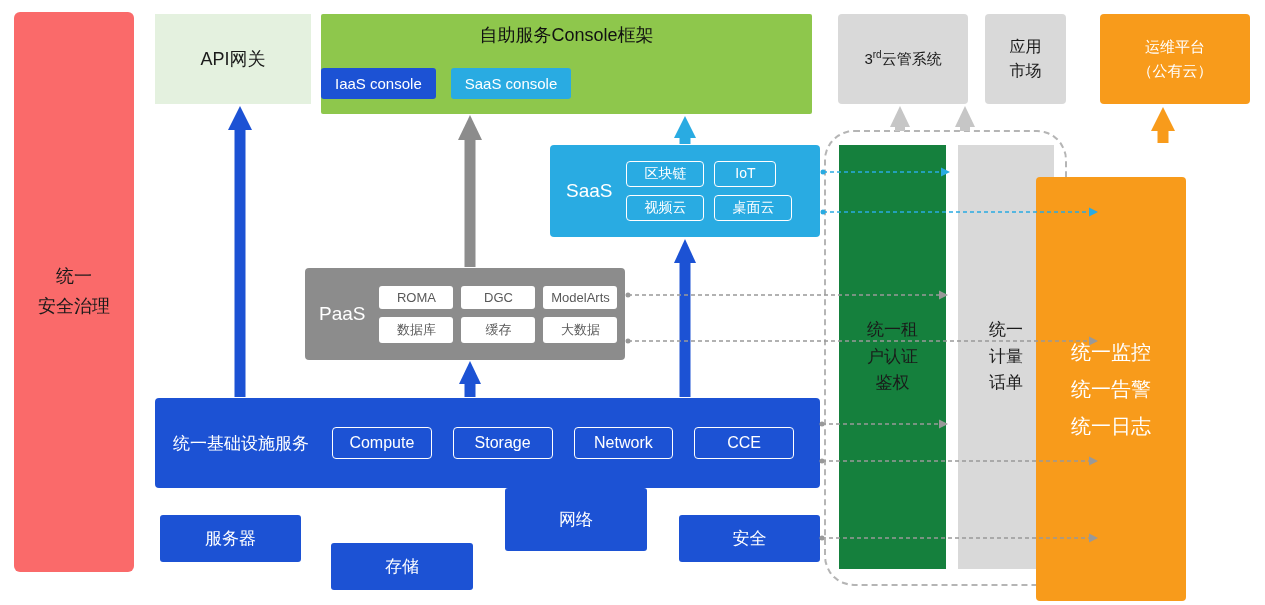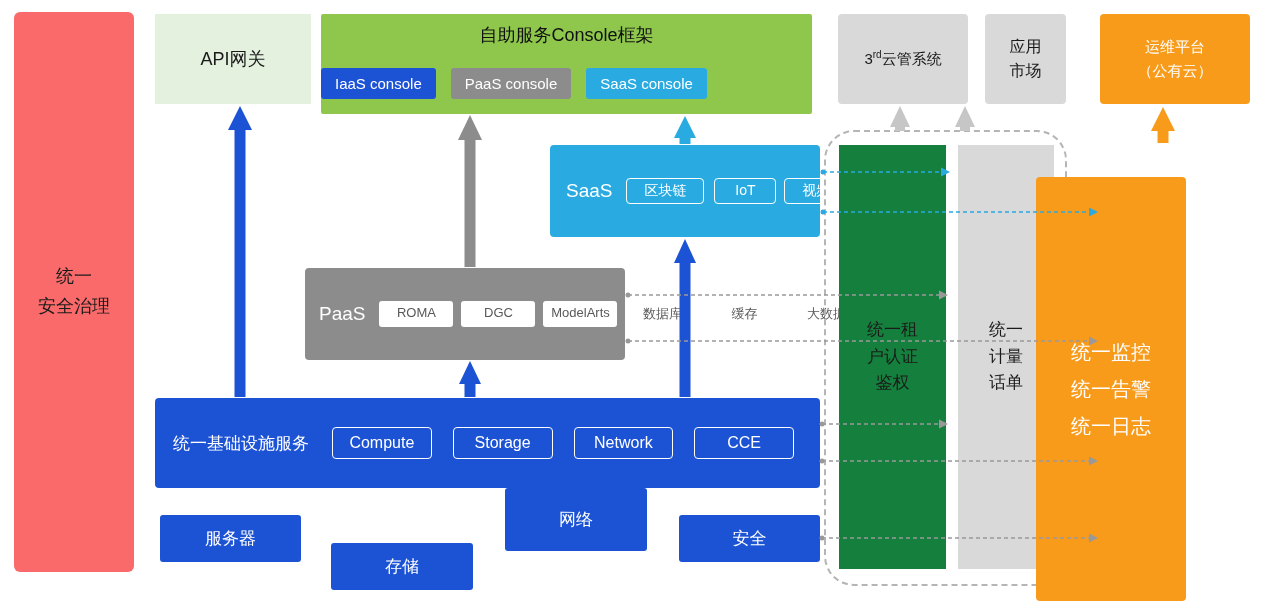--- a/index.html
+++ b/index.html
@@ -70,21 +70,21 @@
   }
 
   
   #saas-box {
     position: absolute; left: 550px; top: 145px; width: 270px; height: 92px;
     background: #29abe2; border-radius: 4px;
     display: flex; align-items: center; padding: 0 12px 0 16px;
     box-sizing: border-box;
   }
   .panel-label { color: #fff; font-size: 19px; margin-right: 14px; flex: 0 0 auto; }
-  .chip-col { display: flex; flex-direction: row; gap: 8px; }
+  .chip-col { display: flex; flex-direction: column; gap: 8px; }
   .chip-row { display: flex; gap: 10px; }
   .chip-outline {
     border: 1px solid #ffffff; border-radius: 4px; color: #ffffff;
     font-size: 14px; padding: 3px 0; text-align: center;
   }
   .w76 { width: 76px; } .w60 { width: 60px; }
 
   
   #paas-box {
     position: absolute; left: 305px; top: 268px; width: 320px; height: 92px;
@@ -156,21 +156,20 @@
   </div>
 
   <div class="box" id="api-gateway">
     <span>API网关</span>
   </div>
 
   <div id="console-frame">
     <div class="console-title">自助服务Console框架</div>
     <div class="console-row">
       <div class="console-chip chip-iaas">IaaS console</div>
-      <div class="console-chip chip-paas">PaaS console</div>
       <div class="console-chip chip-saas">SaaS console</div>
     </div>
   </div>
 
   <div class="box" id="third-party">
     <span><span>3</span><sup>rd</sup><span>云管系统</span></span>
   </div>
 
   <div class="box" id="app-market">
     <span class="pre">应用

